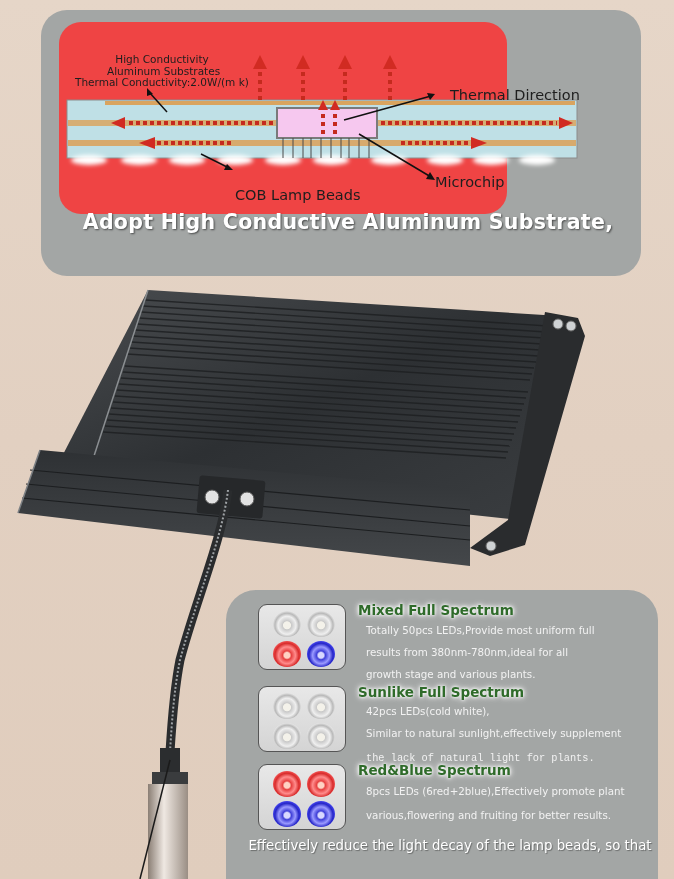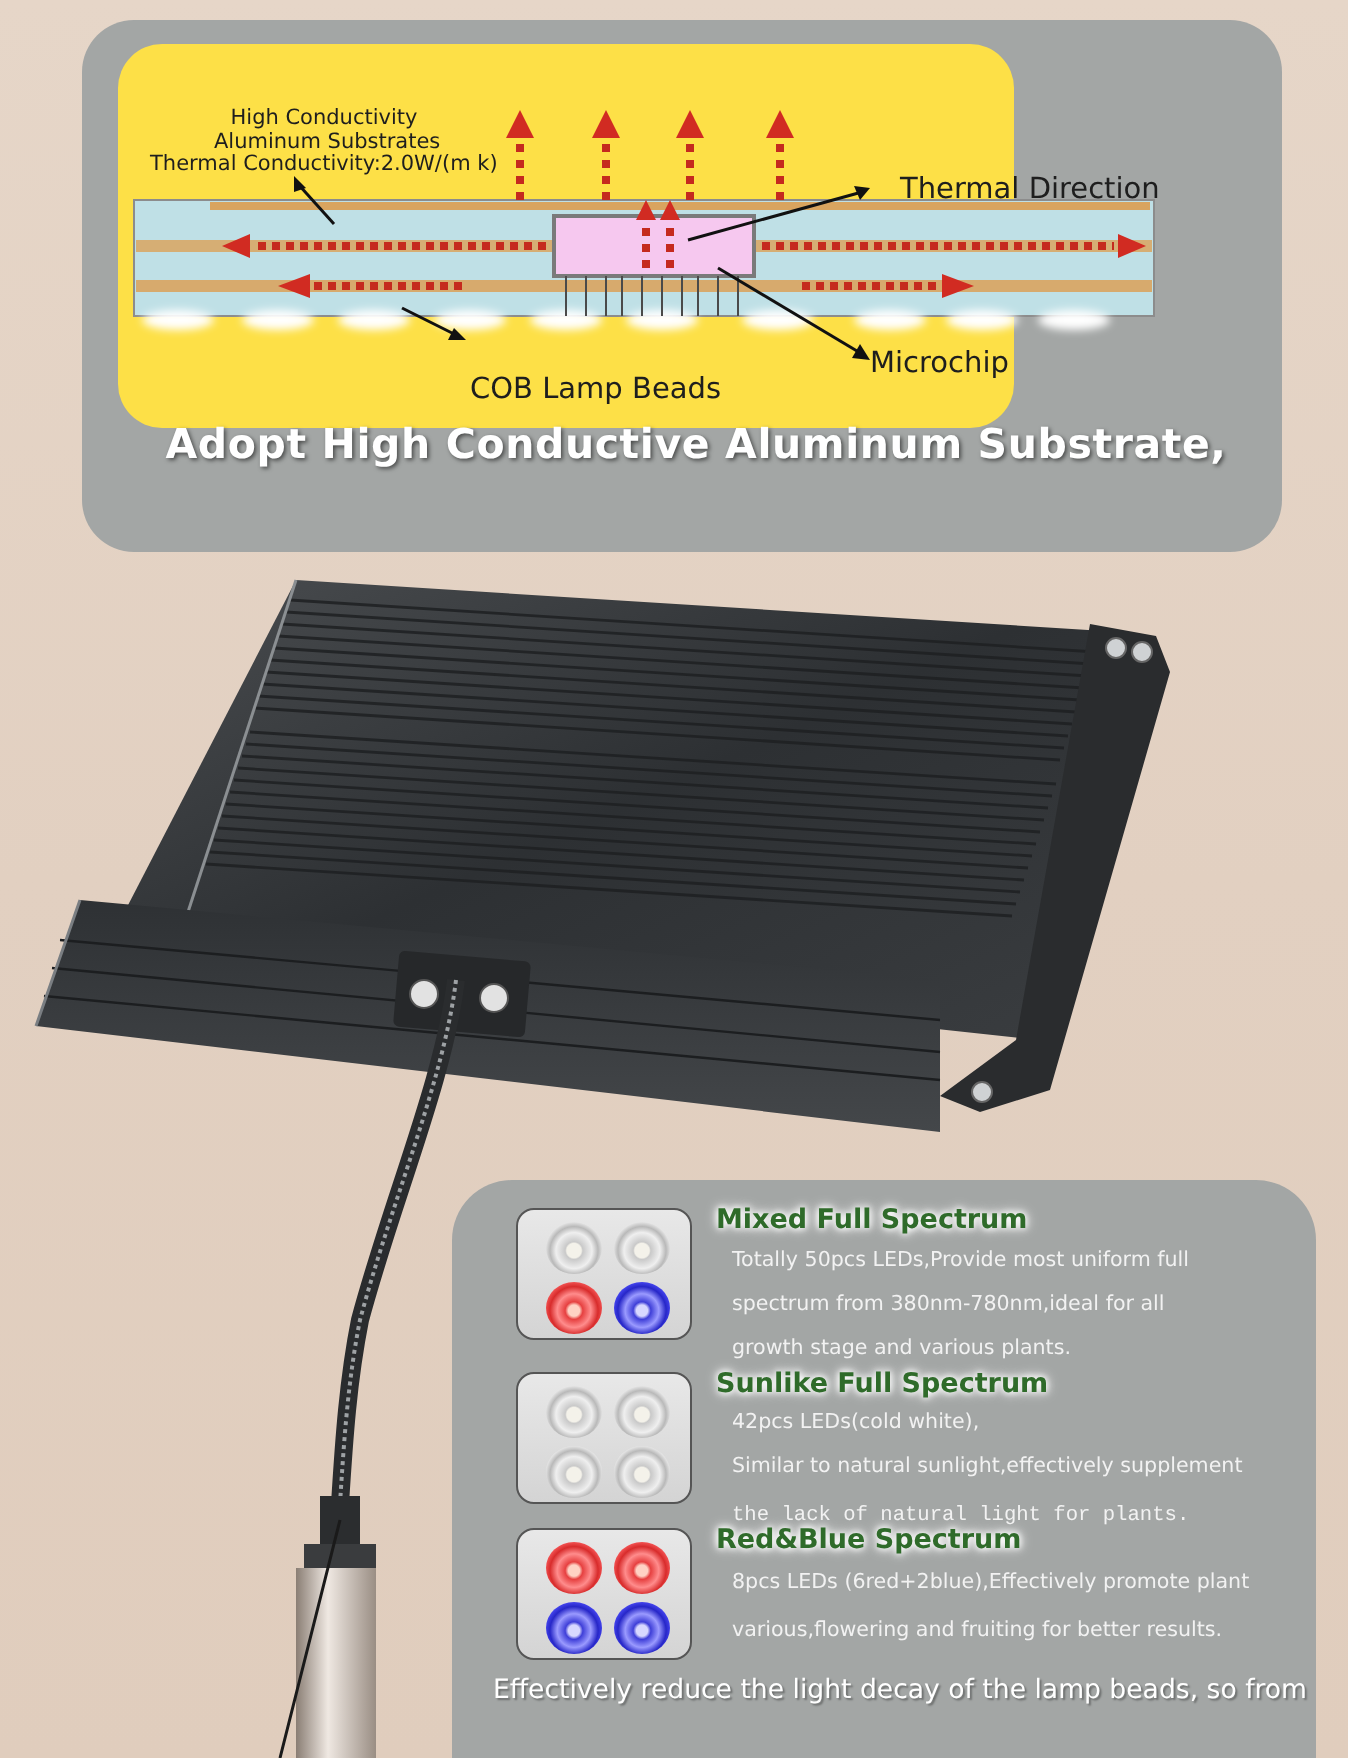--- a/index.html
+++ b/index.html
@@ -10,21 +10,21 @@
     position: relative;
   }
 
   
   .top-panel {
     position: absolute; left: 41px; top: 10px; width: 600px; height: 266px;
     background: #a3a6a5; border-radius: 26px;
   }
   .diagram-card {
     position: absolute; left: 18px; top: 12px; width: 448px; height: 192px;
-    background: #fde047; border-radius: 22px;
+    background: #ef4444; border-radius: 22px;
   }
   .diagram-svg { position: absolute; left: 0; top: 0; }
   .lbl { position: absolute; color: #1e1e1e; white-space: nowrap; line-height: 1.1; }
   .lbl-substrate { left: 48px; top: 32px; font-size: 10.5px; text-align: center; width: 110px; }
   .lbl-tc { left: 16px; top: 55px; font-size: 10.5px; }
   .lbl-thermal { left: 391px; top: 66px; font-size: 14.5px; }
   .lbl-micro { left: 376px; top: 153px; font-size: 14.5px; }
   .lbl-cob { left: 176px; top: 166px; font-size: 14.5px; }
 
   .headline {
@@ -275,21 +275,21 @@
 
   <div class="spec-row r1">
     <div class="led-box">
       <span class="led white p1"></span>
       <span class="led white p2"></span>
       <span class="led red p3"></span>
       <span class="led blue p4"></span>
     </div>
     <div class="spec-title">Mixed Full Spectrum</div>
     <div class="spec-line l1">Totally 50pcs LEDs,Provide most uniform full</div>
-    <div class="spec-line l2">spectrum from 380nm-780nm,ideal for all</div>
+    <div class="spec-line l2">results from 380nm-780nm,ideal for all</div>
     <div class="spec-line l3">growth stage and various plants.</div>
   </div>
 
   <div class="spec-row r2">
     <div class="led-box">
       <span class="led white p1"></span>
       <span class="led white p2"></span>
       <span class="led white p3"></span>
       <span class="led white p4"></span>
     </div>
@@ -304,14 +304,14 @@
       <span class="led red p1"></span>
       <span class="led red p2"></span>
       <span class="led blue p3"></span>
       <span class="led blue p4"></span>
     </div>
     <div class="spec-title">Red&amp;Blue Spectrum</div>
     <div class="spec-line l1">8pcs LEDs (6red+2blue),Effectively promote plant</div>
     <div class="spec-line l2">various,flowering and fruiting for better results.</div>
   </div>
 
-  <div class="footer-text f1">Effectively reduce the light decay of the lamp beads, so from</div>
+  <div class="footer-text f1">Effectively reduce the light decay of the lamp beads, so that</div>
 </div>
 
 </body></html>

